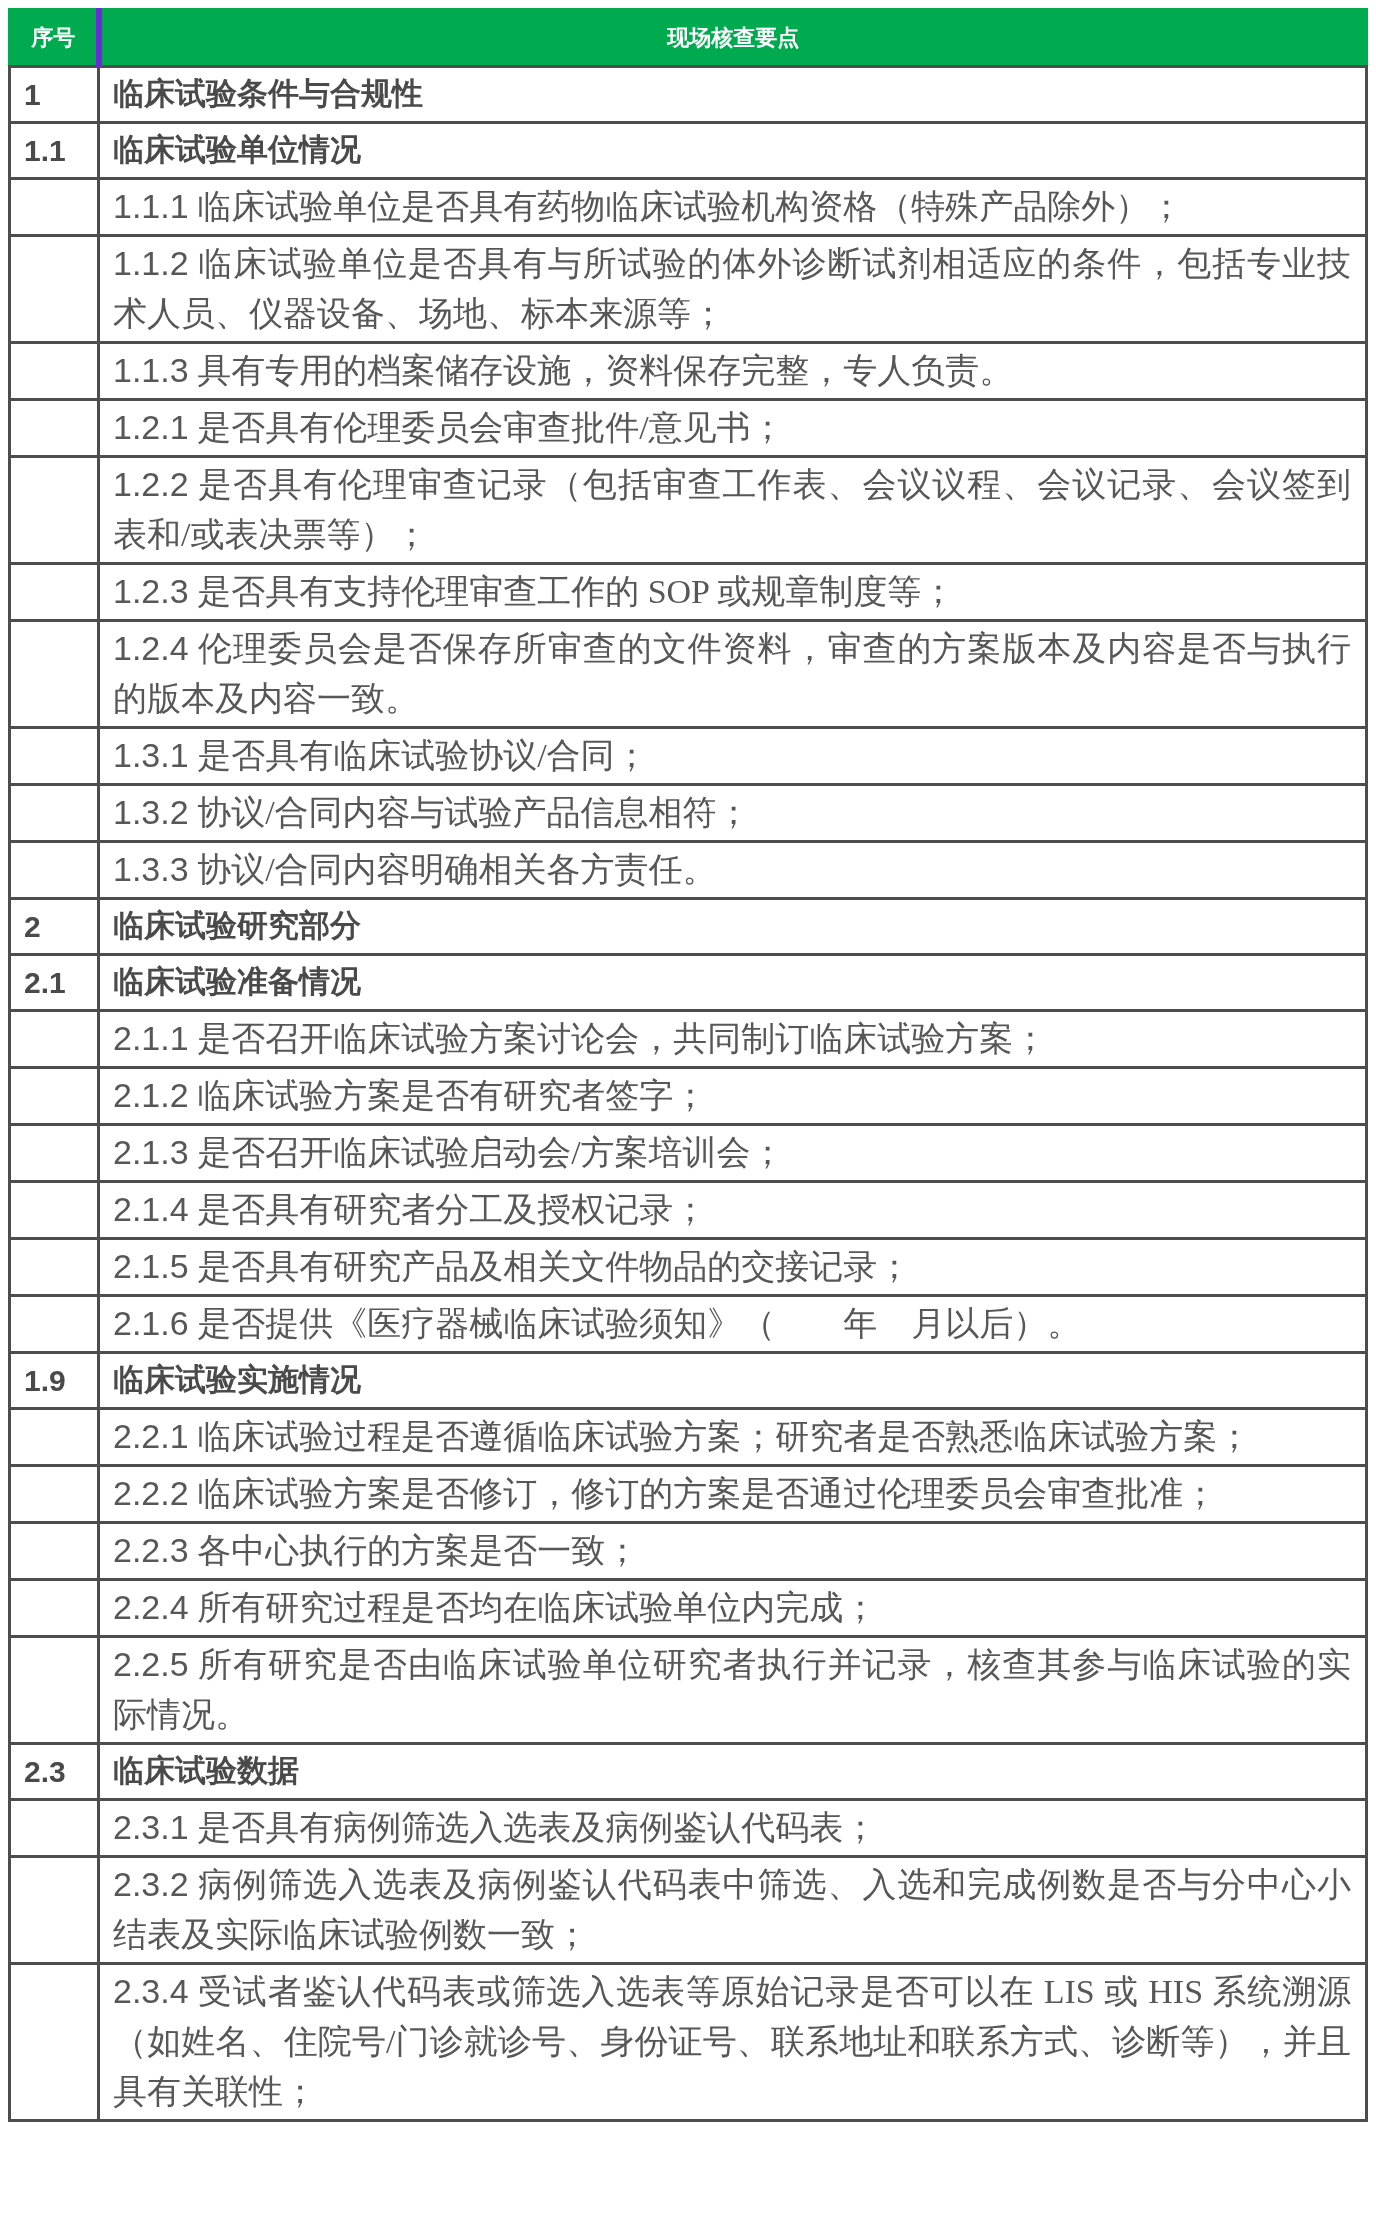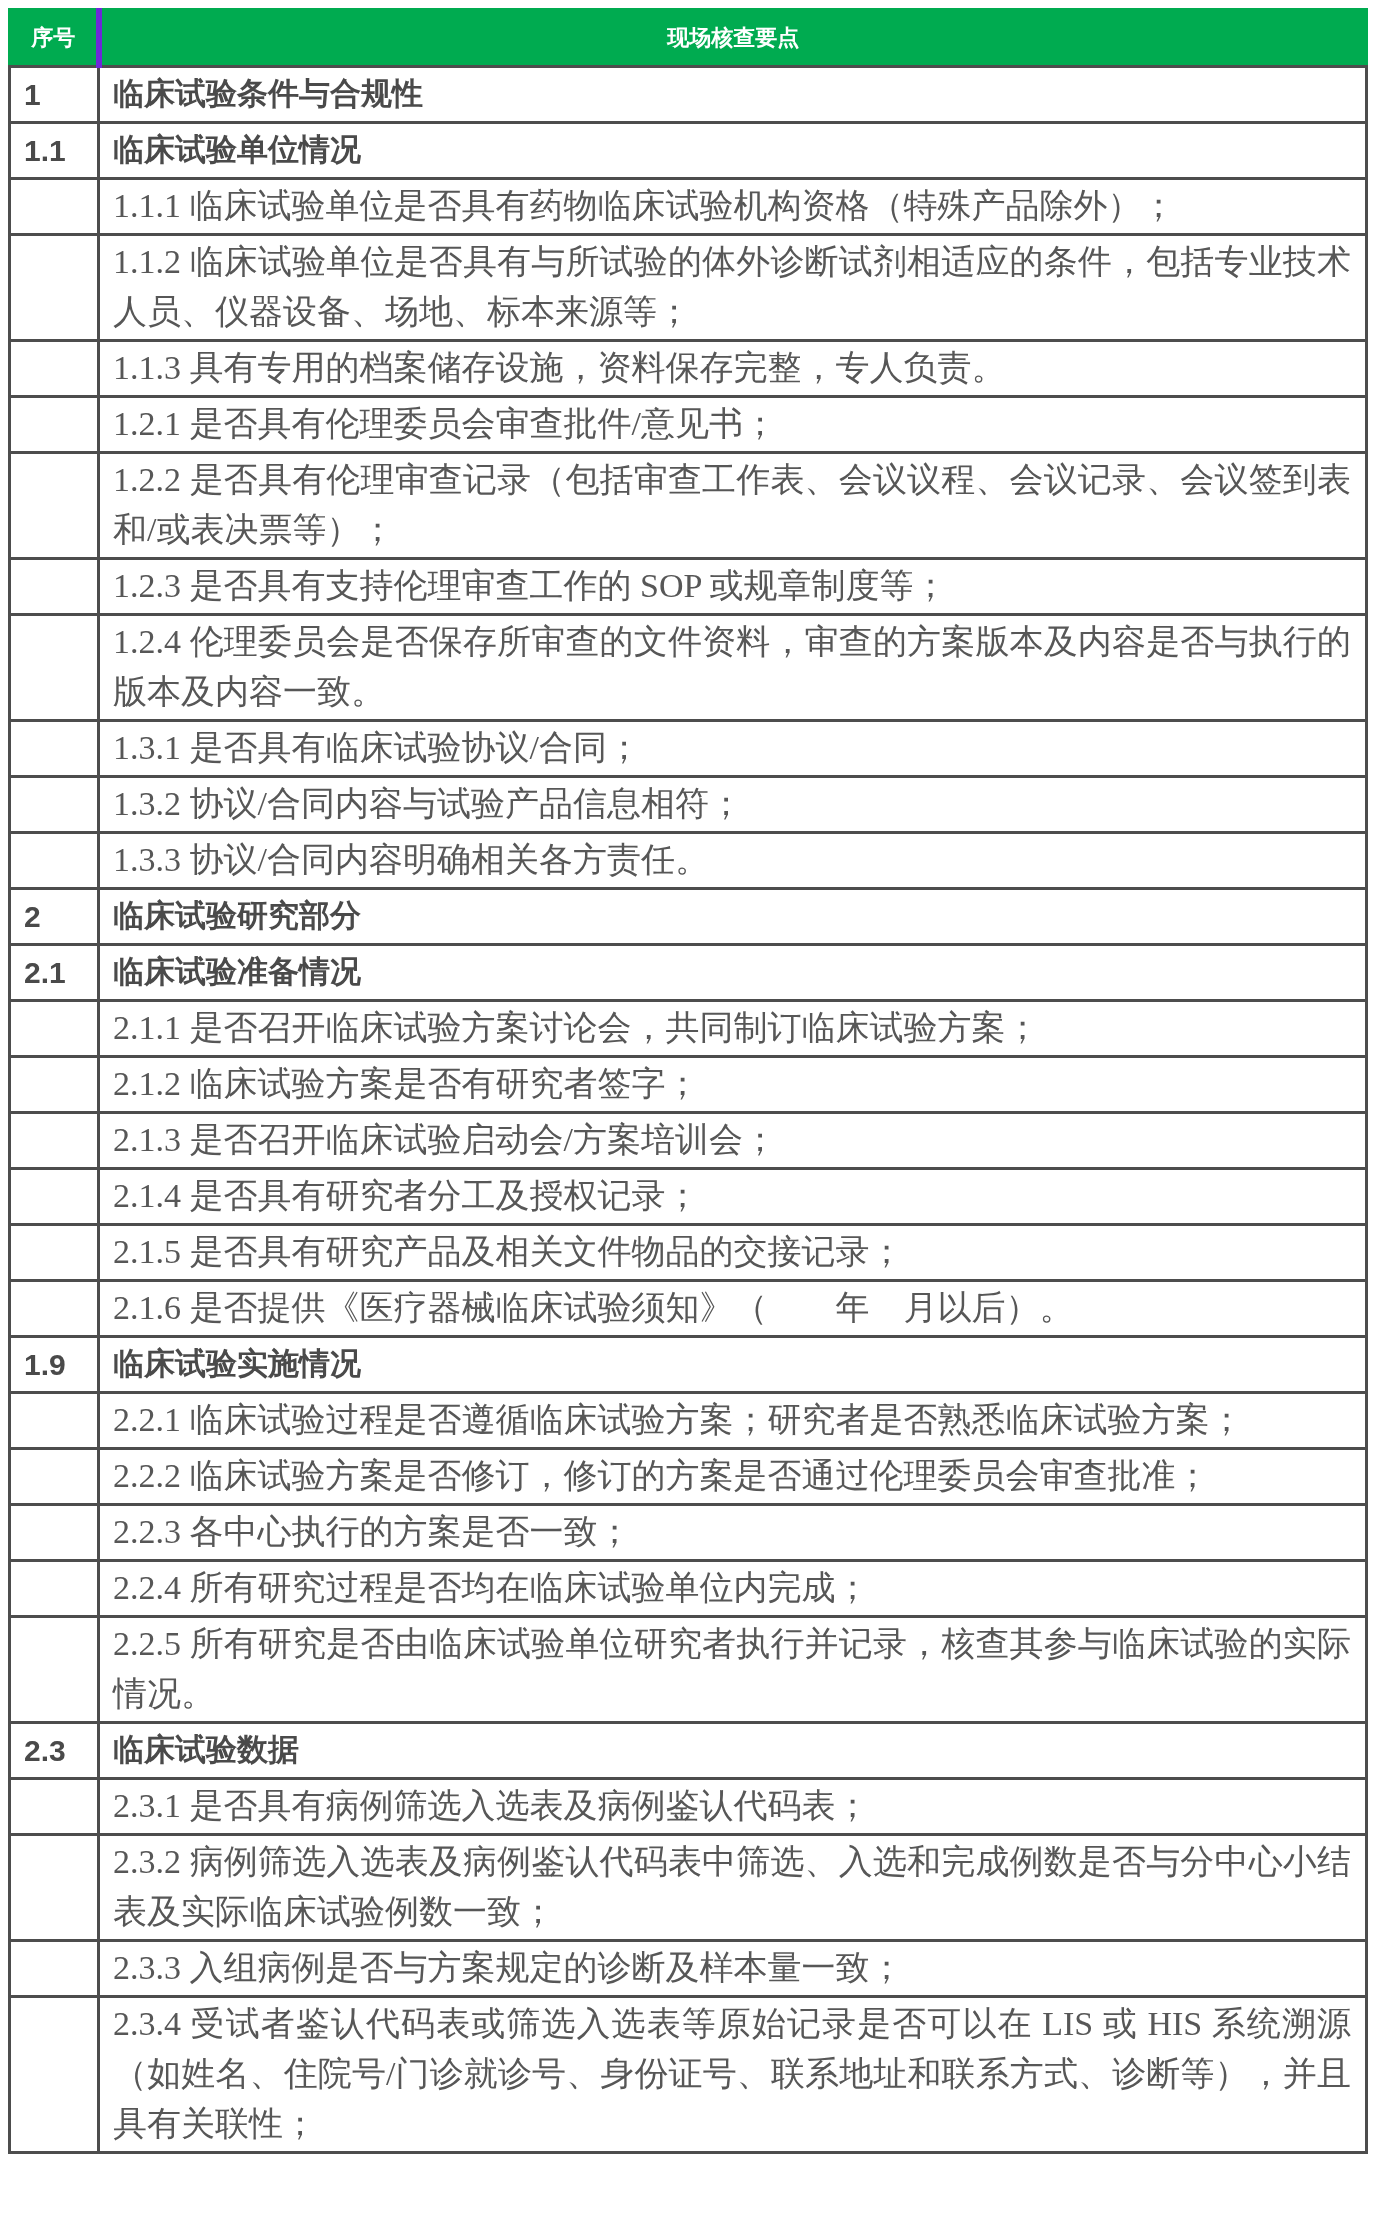--- a/index.html
+++ b/index.html
@@ -47,21 +47,21 @@
     padding:1px 14px 2px 13px;
     text-align:justify;
   }
   tr.section td.content{
     font-family:"Liberation Sans","DejaVu Sans",sans-serif;
     font-weight:bold;color:var(--bold-text);
     font-size:31px;
     text-align:left;
   }
   span.num{
-    font-family:Liberation Serif, serif;
+    font-family:Liberation Sans, sans-serif;
   }
 </style>
 </head>
 <body>
 
 <div class="page">
   <table class="checklist">
     <colgroup>
       <col class="c-seq">
       <col class="c-points">
@@ -184,21 +184,17 @@
         <tr>
           <td class="seq"></td>
           <td class="content"><span class="num">2.3.1</span> 是否具有病例筛选入选表及病例鉴认代码表；</td>
         </tr>
         <tr>
           <td class="seq"></td>
           <td class="content"><span class="num">2.3.2</span> 病例筛选入选表及病例鉴认代码表中筛选、入选和完成例数是否与分中心小结表及实际临床试验例数一致；</td>
         </tr>
         <tr>
           <td class="seq"></td>
-          <td class="content"><span class="num">2.3.3</span> 入组病例是否与方案规定的诊断及样本量一致；</td>
-        </tr>
-        <tr>
-          <td class="seq"></td>
           <td class="content"><span class="num">2.3.4</span> 受试者鉴认代码表或筛选入选表等原始记录是否可以在 LIS 或 HIS 系统溯源（如姓名、住院号/门诊就诊号、身份证号、联系地址和联系方式、诊断等），并且具有关联性；</td>
         </tr>
       </tbody>
   </table>
 </div>
 
 </body></html>

